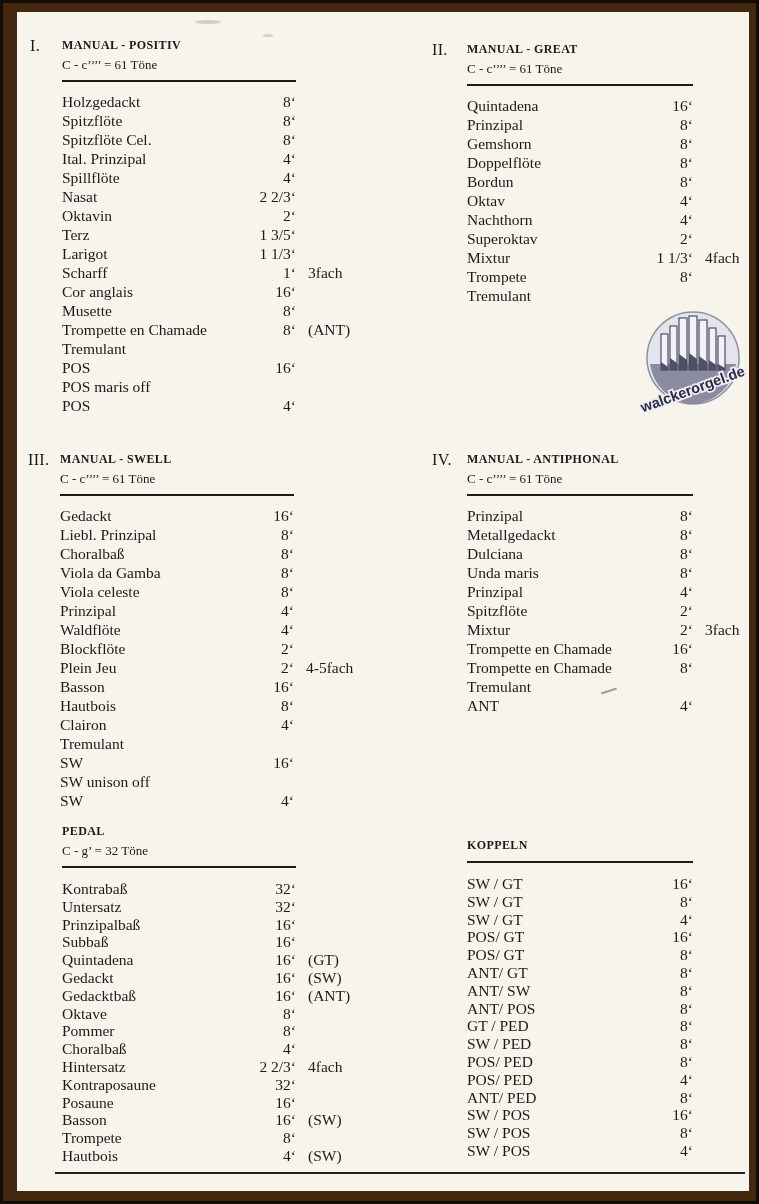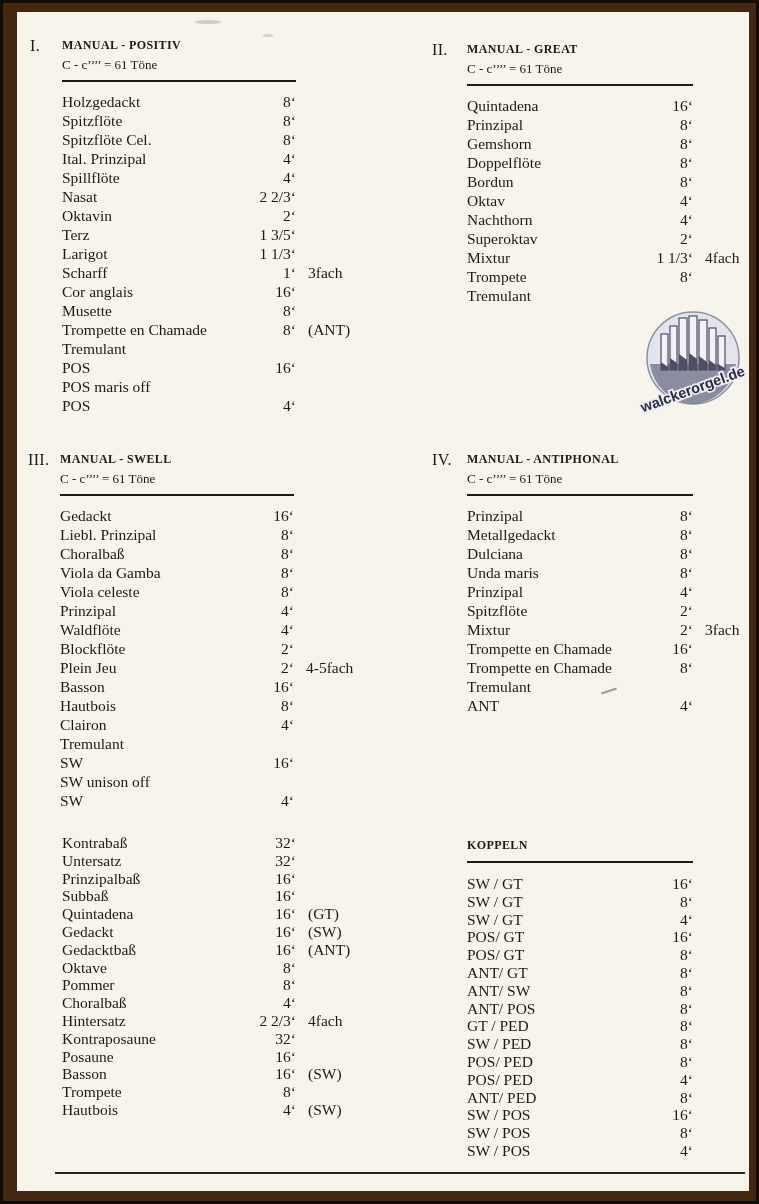--- a/index.html
+++ b/index.html
@@ -385,20 +385,28 @@
           <span class="stop-note"></span>
         </li>
         <li>
           <span class="stop-label">ANT</span>
           <span class="stop-value">4‘</span>
           <span class="stop-note"></span>
         </li>
       </ul>
     </div>
   <div class="sec colL tight" id="sec-4">
+      <div class="hdr">
+        <span class="num"></span>
+        <div class="hdr-main">
+          <div class="title">PEDAL</div>
+          <div class="subtitle">C - g’ = 32 Töne</div>
+          <div class="rule"></div>
+        </div>
+      </div>
       <ul class="rows">
         <li>
           <span class="stop-label">Kontrabaß</span>
           <span class="stop-value">32‘</span>
           <span class="stop-note"></span>
         </li>
         <li>
           <span class="stop-label">Untersatz</span>
           <span class="stop-value">32‘</span>
           <span class="stop-note"></span>

